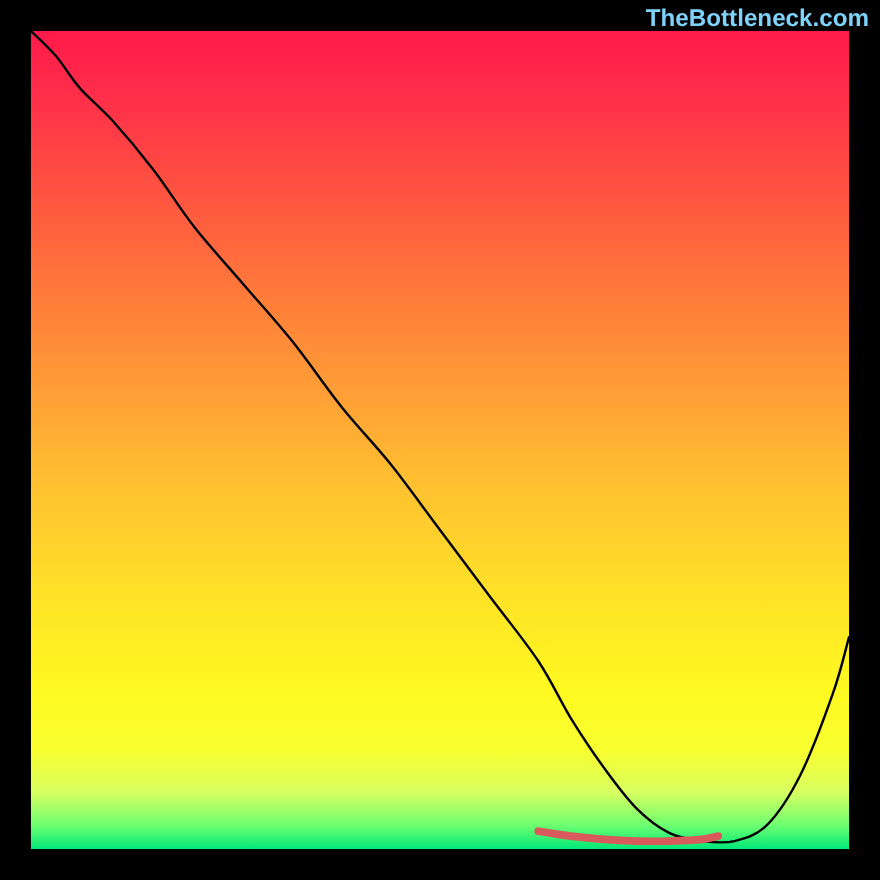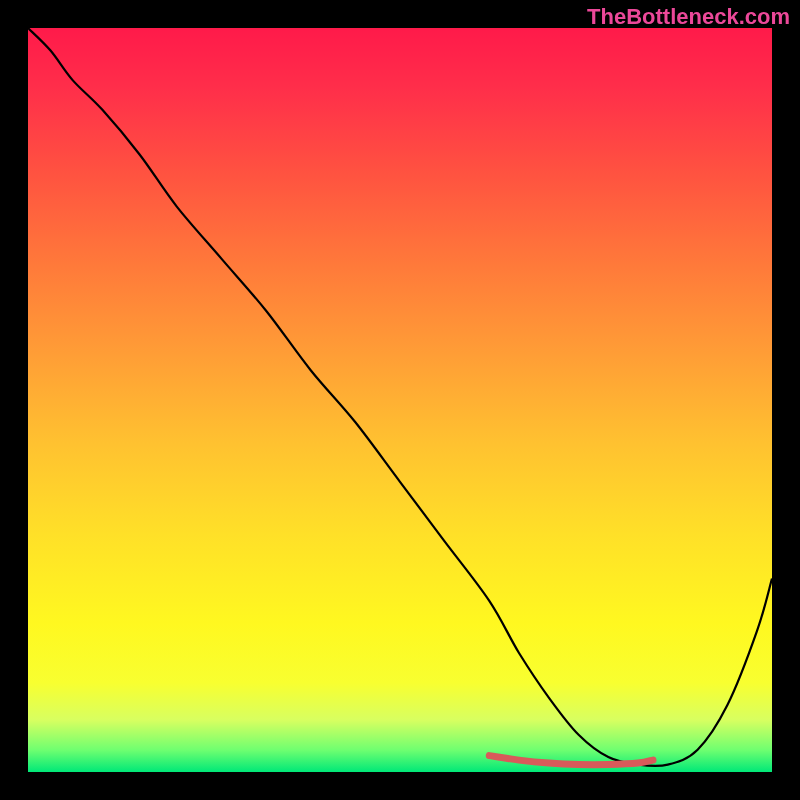--- a/index.html
+++ b/index.html
@@ -7,21 +7,21 @@
     width: 800px;
     height: 800px;
     background: #000;
     position: relative;
     font-family: Arial, sans-serif;
   }
   .watermark {
     position: absolute;
     top: 4px;
     right: 10px;
-    color: #ec4899;
+    color: #7dd3fc;
     font-size: 22px;
     font-weight: bold;
     z-index: 10;
   }
   .plot-area {
     position: absolute;
     left: 28px;
     top: 28px;
     width: 744px;
     height: 744px;

